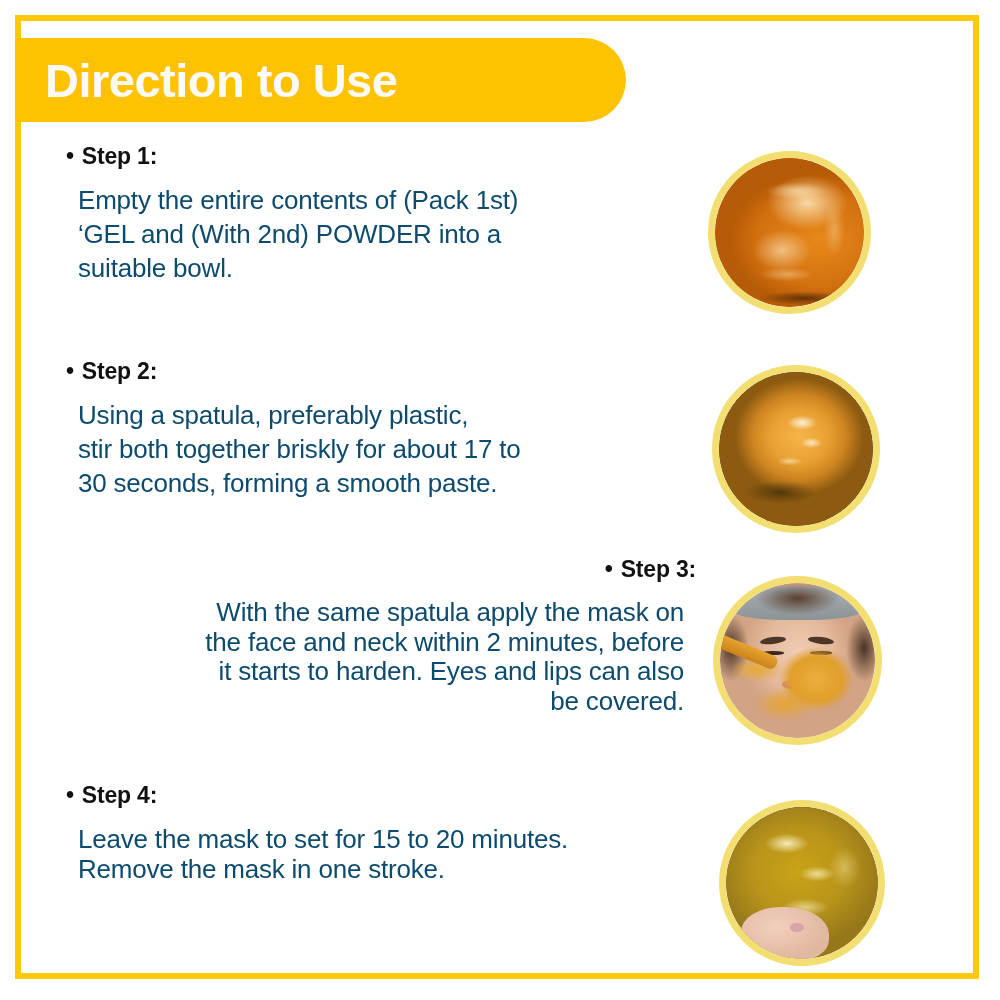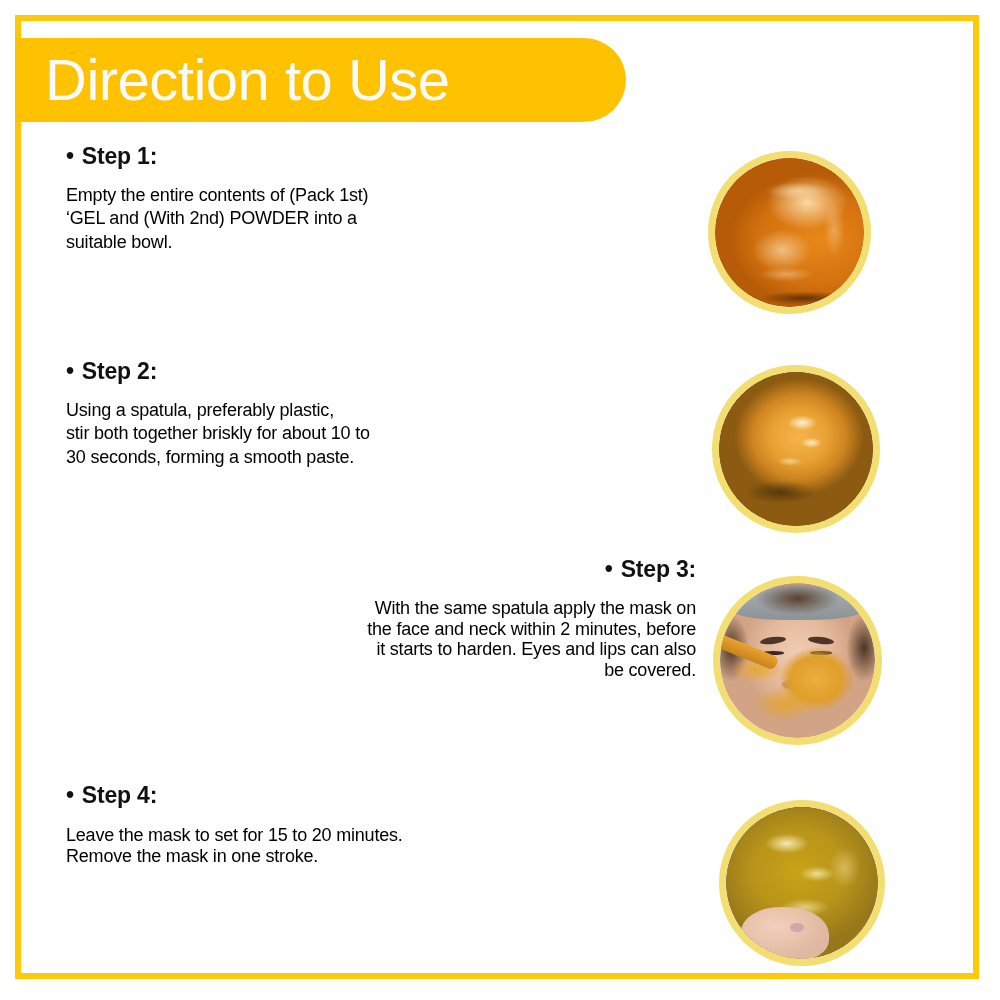--- a/index.html
+++ b/index.html
@@ -28,22 +28,22 @@
     position:absolute;
     left:15px;top:38px;
     width:611px;height:84px;
     background:#FFC200;
     border-radius:0 42px 42px 0;
     display:flex;align-items:center;
   }
   .banner-title{
     margin-left:30px;
     color:#FAFAFA;
-    font-size:58px;
-    font-weight:normal;
+    font-size:47px;
+    font-weight:bold;
     letter-spacing:-0.5px;
     line-height:1;
     white-space:nowrap;
   }
   
   .steps{
     position:absolute;
     left:66px;top:143px;
     width:630px;
   }
@@ -58,24 +58,24 @@
     color:#111111;
     letter-spacing:-0.2px;
     margin:0 0 5px 0;
     white-space:nowrap;
   }
   .bullet{
     display:inline-block;
     margin-right:8px;
   }
   .step-body{
-    font-size:18px;
-    color:#000000;
+    font-size:26px;
+    color:#0c4a6e;
     letter-spacing:-0.2px;
-    margin:0;
+    margin:12px;
   }
   .lh-loose .step-body{line-height:1.30;}
   .lh-tight .step-body{line-height:1.14;}
   .step-body .ln{display:block;}
   
   #step-1{top:0px;}
   #step-2{top:215px;}
   #step-3{top:413px;text-align:right;}
   #step-4{top:639px;}
   #step-1 .step-body{margin-top:14px;}
@@ -229,21 +229,21 @@
         <span class="ln">suitable bowl.</span>
       </div>
     </div>
 
     <div class="step lh-loose" id="step-2">
       <div class="step-head">
         <span class="bullet">•</span><span>Step 2:</span>
       </div>
       <div class="step-body">
         <span class="ln">Using a spatula, preferably plastic,</span>
-        <span class="ln">stir both together briskly for about 10 to</span>
+        <span class="ln">stir both together briskly for about 17 to</span>
         <span class="ln">30 seconds, forming a smooth paste.</span>
       </div>
     </div>
 
     <div class="step lh-tight" id="step-3">
       <div class="step-head">
         <span class="bullet">•</span><span>Step 3:</span>
       </div>
       <div class="step-body">
         <span class="ln">With the same spatula apply the mask on</span>

